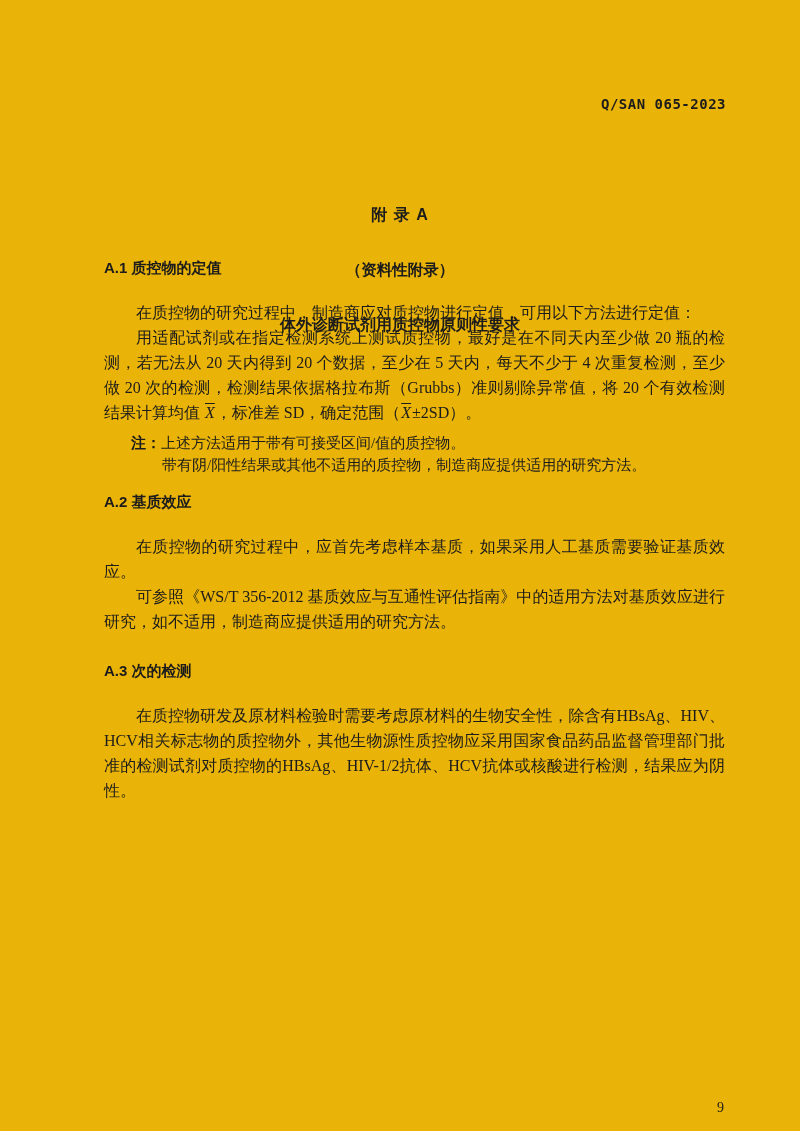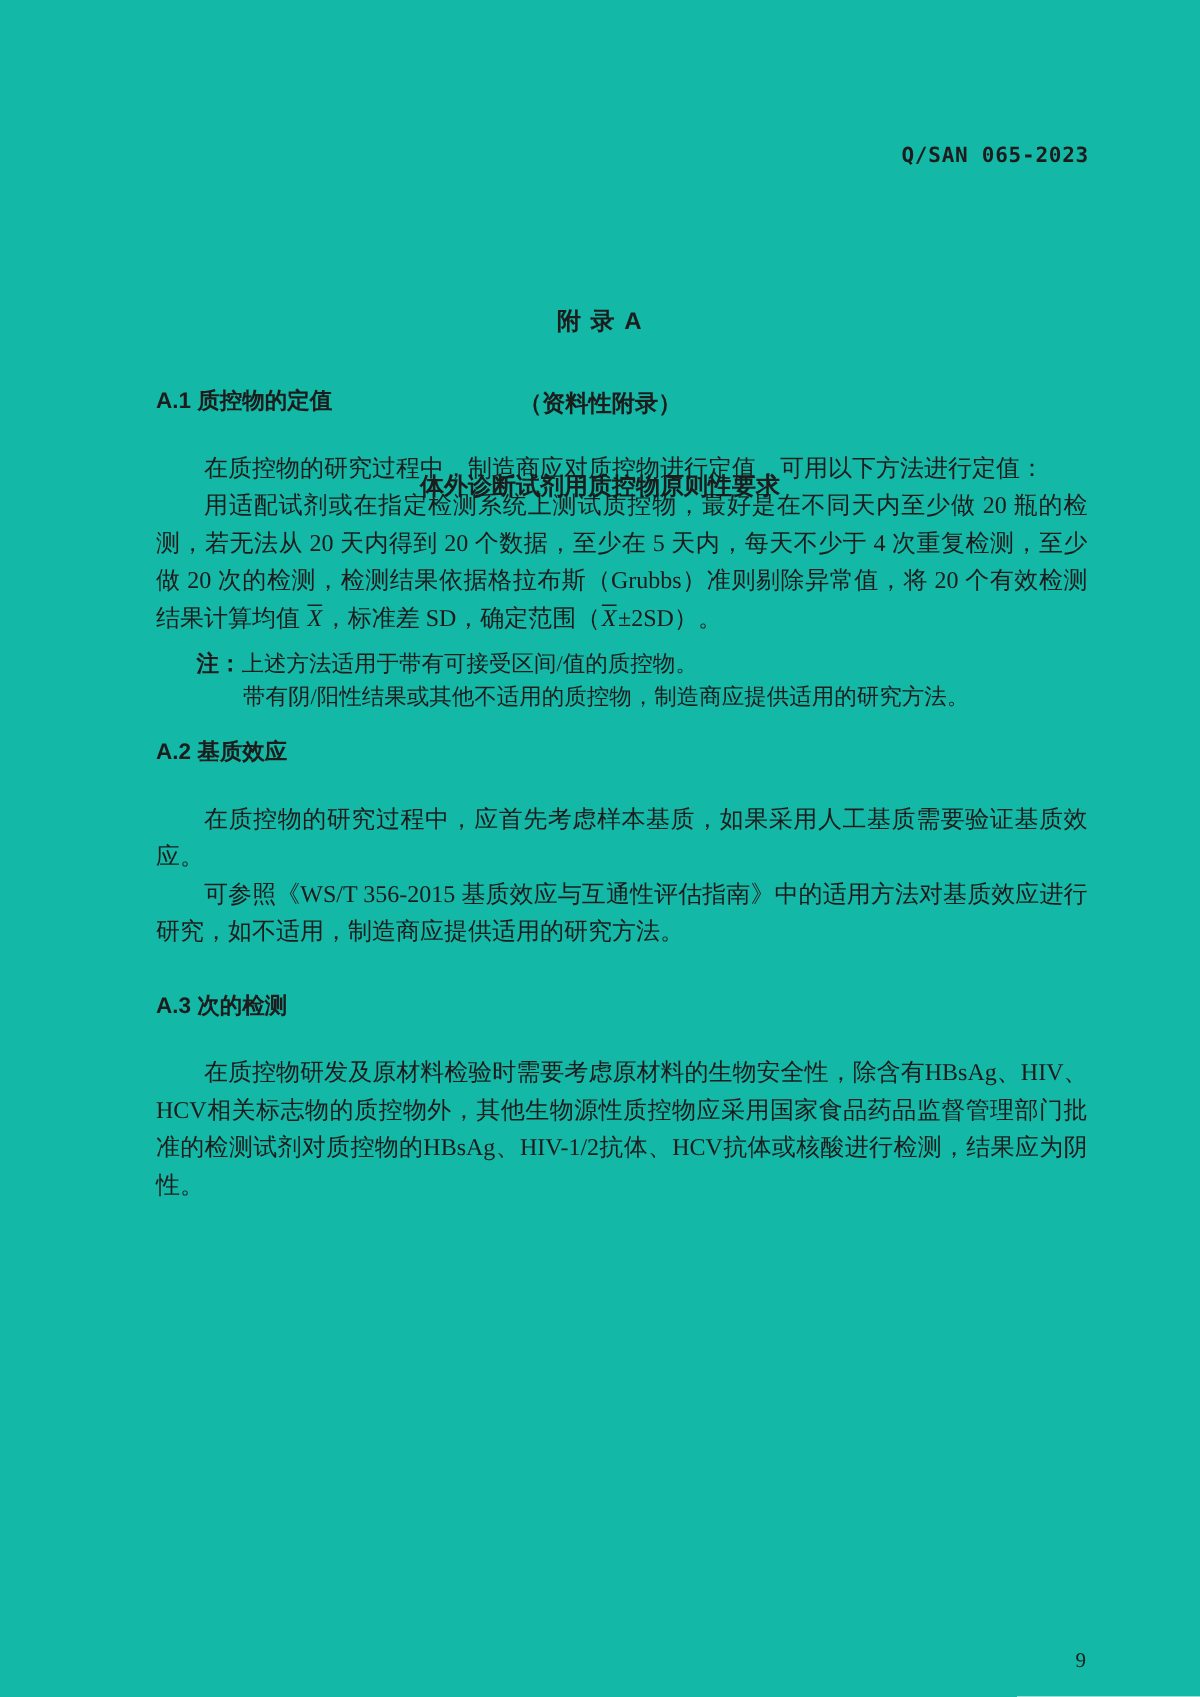--- a/index.html
+++ b/index.html
@@ -1,21 +1,21 @@
 <!DOCTYPE html>
 <html><head>
 <meta charset="utf-8">
 <style>
   * { margin: 0; padding: 0; box-sizing: border-box; }
   html, body { background: #ffffff; }
   .page {
     position: relative;
     width: 800px;
     height: 1131px;
-    background: #14b8a6;
+    background: #eab308;
     overflow: hidden;
     color: #1c1c1c;
   }
   .header-code {
     position: absolute;
     top: 96px;
     right: 74px;
     font-family: "DejaVu Sans Mono", "Liberation Mono", monospace;
     font-size: 14px;
     font-weight: 600;
@@ -115,21 +115,21 @@
       <div class="note-line note-cont">带有阴/阳性结果或其他不适用的质控物，制造商应提供适用的研究方法。</div>
     </div>
 
     <h2 class="h-a2">A.2 基质效应</h2>
 
     <p class="after-heading">
       <span>在质控物的研究过程中，应首先考虑样本基质，如果采用人工基质需要验证基质效应。</span>
     </p>
 
     <p>
-      <span>可参照《WS/T 356-2015 基质效应与互通性评估指南》中的适用方法对基质效应进行研究，如不适用，制造商应提供适用的研究方法。</span>
+      <span>可参照《WS/T 356-2012 基质效应与互通性评估指南》中的适用方法对基质效应进行研究，如不适用，制造商应提供适用的研究方法。</span>
     </p>
 
     <h2 class="h-a3">A.3 次的检测</h2>
 
     <p class="after-heading">
       <span>在质控物研发及原材料检验时需要考虑原材料的生物安全性，除含有HBsAg、HIV、HCV相关标志物的质控物外，其他生物源性质控物应采用国家食品药品监督管理部门批准的检测试剂对质控物的HBsAg、HIV-1/2抗体、HCV抗体或核酸进行检测，结果应为阴性。</span>
     </p>
 
   </div>
 

